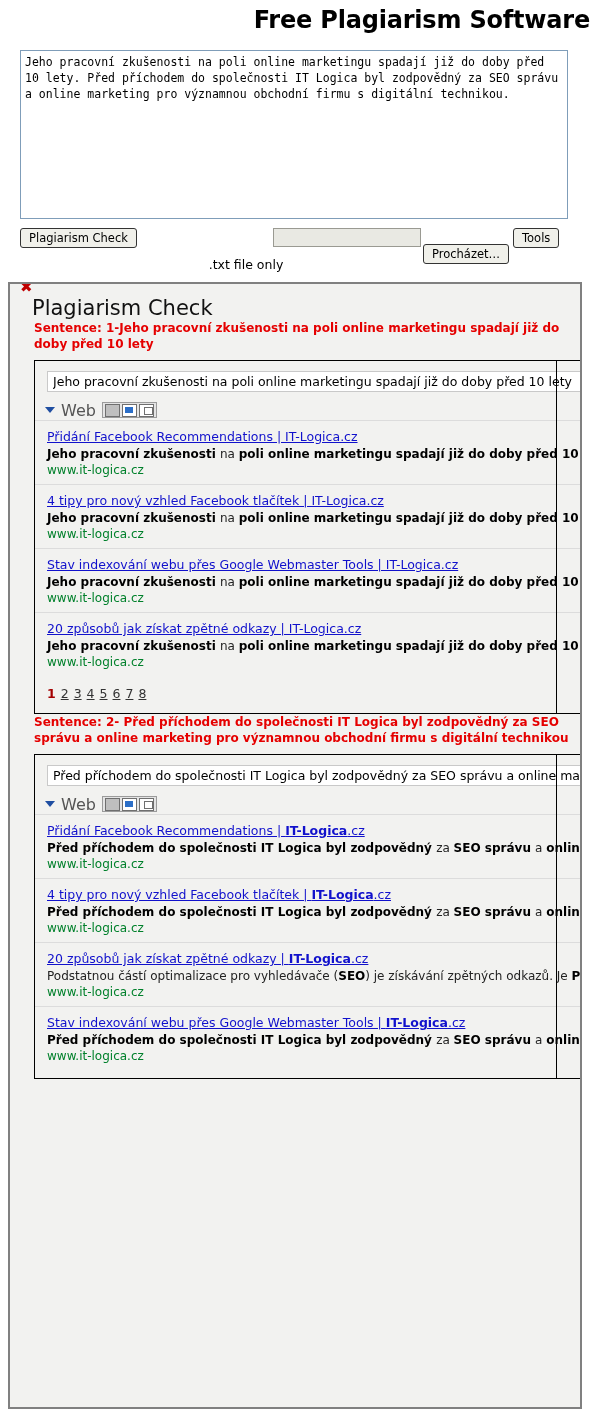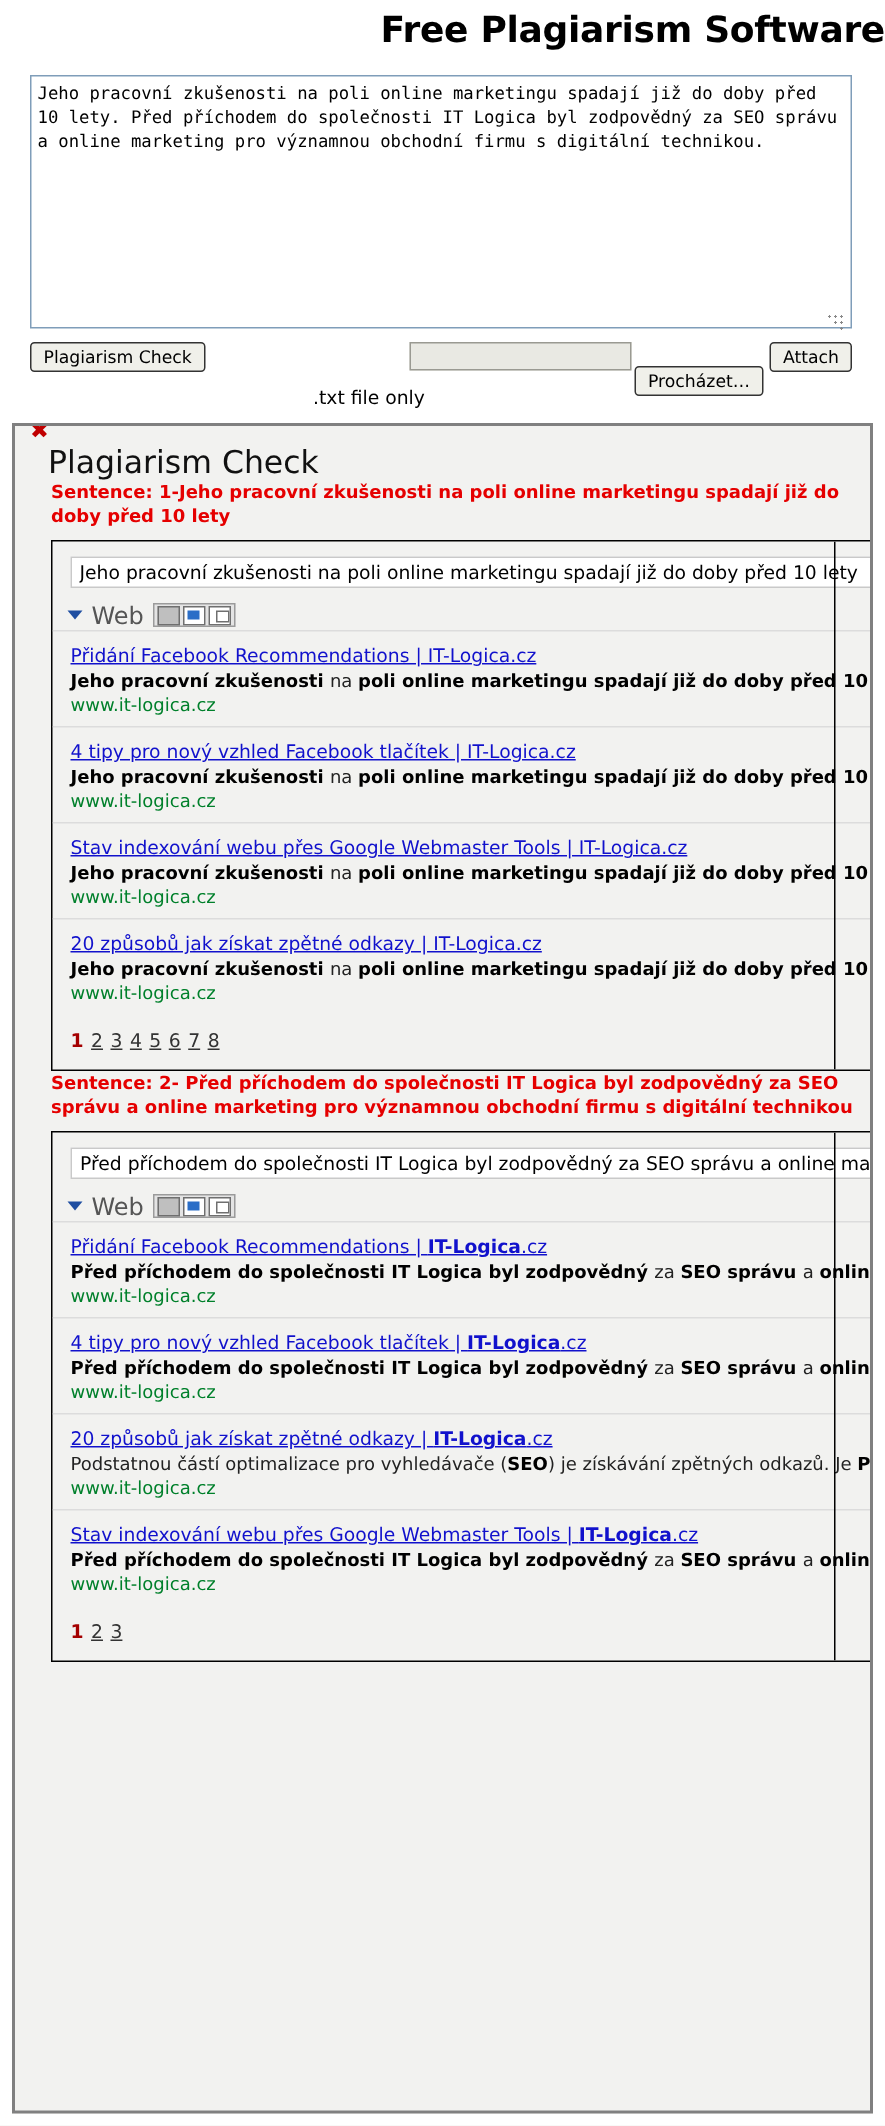--- a/index.html
+++ b/index.html
@@ -246,21 +246,21 @@
   </div>
   <div class="resize-grip"></div>
 
   <div id="controls-row">
     <button id="plagiarism-check-btn" class="btn">Plagiarism Check</button>
 
     <input id="file-name-field" type="text" value="" style="">
 
     <button id="browse-btn" class="btn">Procházet…</button>
 
-    <button id="attach-btn" class="btn">Attach</button>
+    <button id="attach-btn" class="btn">Tools</button>
   </div>
 
   <div id="txt-note">.txt file only</div>
 </div>
 
 <div id="plagiarism-panel">
   <div id="close-icon">✖</div>
   <div id="panel-title">Plagiarism Check</div>
   <div id="sections-host">
       <div class="sentence-block">
@@ -326,18 +326,17 @@
           <div class="result">
             <a class="result-title"><span>20 způsobů jak získat zpětné odkazy | </span><b>IT-Logica</b><span>.cz</span></a>
             <div class="result-snippet"><span>Podstatnou částí optimalizace pro vyhledávače (</span><b>SEO</b><span>) je získávání zpětných odkazů. Je </span><b>Před příchodem do společnosti IT Logica byl zodpovědný </b></div>
             <div class="result-url">www.it-logica.cz</div>
           </div>
           <div class="result">
             <a class="result-title"><span>Stav indexování webu přes Google Webmaster Tools | </span><b>IT-Logica</b><span>.cz</span></a>
             <div class="result-snippet"><b>Před příchodem do společnosti IT Logica byl zodpovědný </b><span>za </span><b>SEO správu </b><span>a </span><b>online marketing pro významnou obchodní firmu </b></div>
             <div class="result-url">www.it-logica.cz</div>
           </div>
-          <div class="pager"><span class="cur">1</span><span class="pg">2</span><span class="pg">3</span></div>
           <div class="vrule" style="left: 521px;"></div>
         </div>
       </div>
     </div>
 </div>
 
 </body></html>

